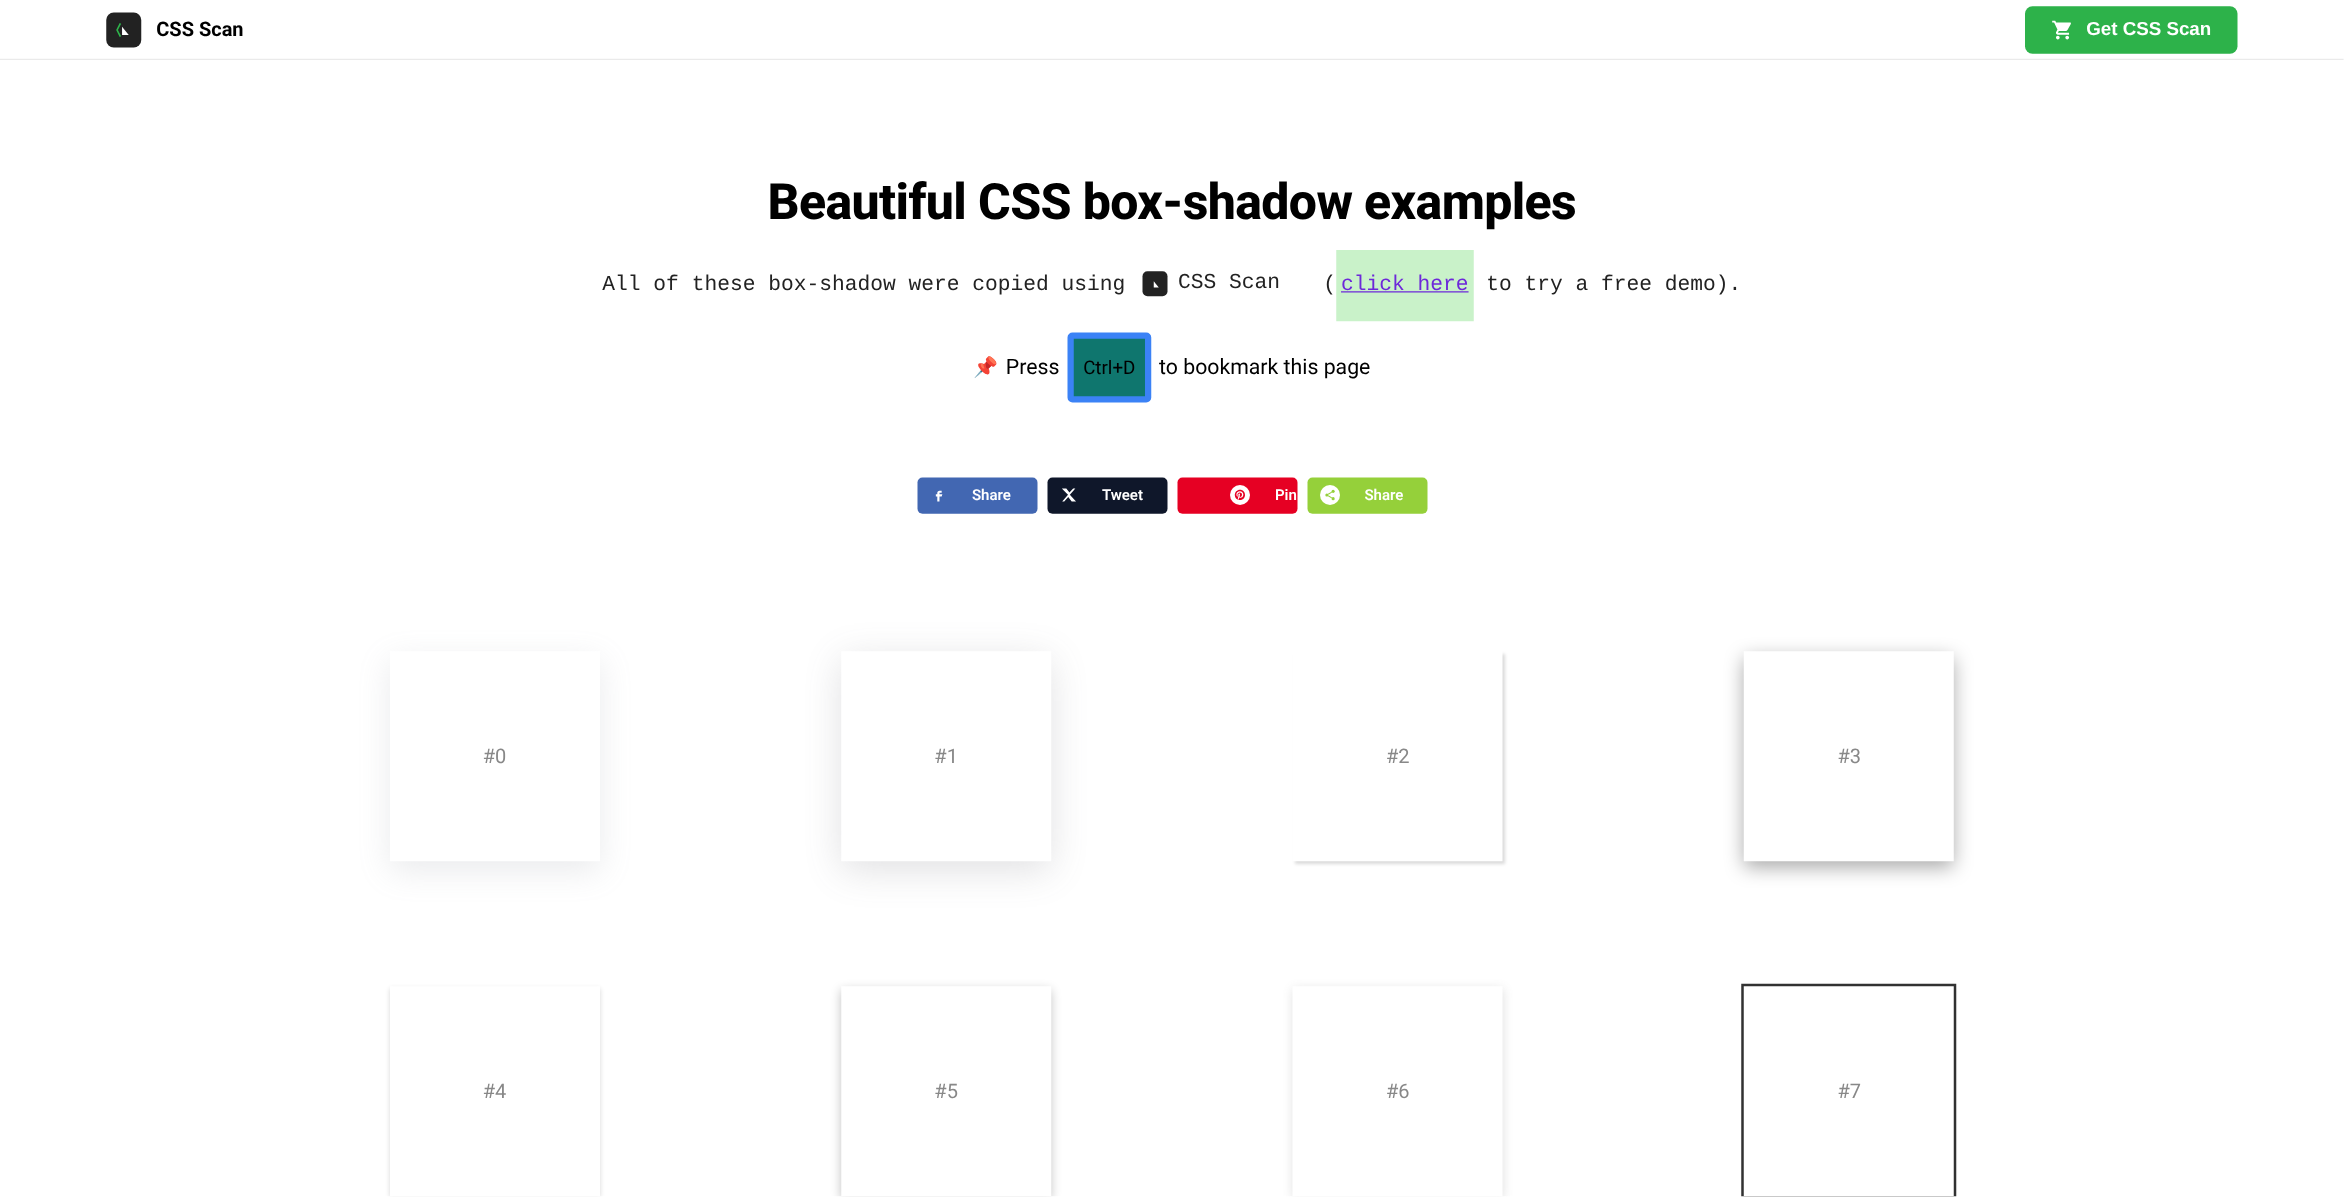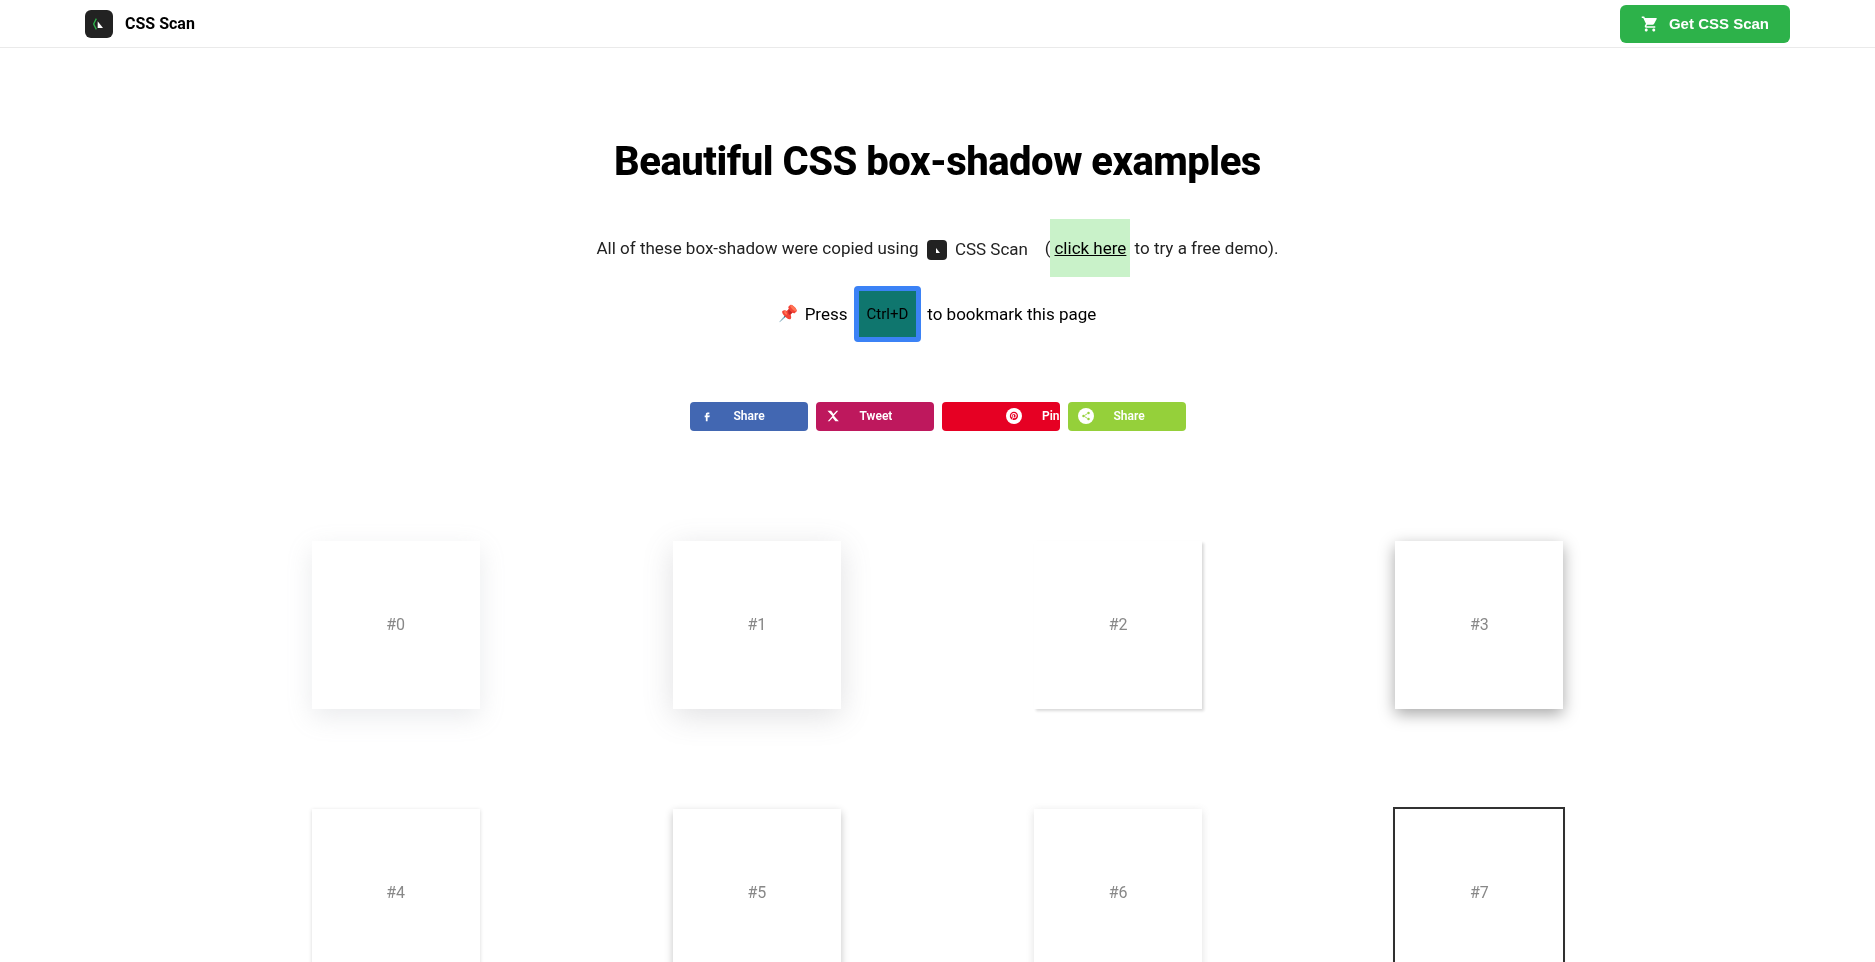--- a/index.html
+++ b/index.html
@@ -68,24 +68,25 @@
 .hero {
   text-align: center;
   padding-top: 90px;
 }
 .hero h1 {
   font-size: 40px;
   font-weight: 800;
   letter-spacing: -0.5px;
 }
 .subtitle {
-  margin-top: 49px;
+  margin-top: 28px;
   font-size: 17px;
   line-height: 1.7;
   color: #222;
+  font-family: Liberation Mono, monospace;
 }
 .subtitle .inline-logo {
   display: inline-flex;
   align-items: center;
   gap: 8px;
   vertical-align: middle;
   margin: 0 4px;
 }
 .subtitle .inline-logo .mini-logo {
   width: 20px;
@@ -95,21 +96,21 @@
   display: inline-flex;
   align-items: center;
   justify-content: center;
 }
 .subtitle .inline-logo .mini-logo svg {
   width: 12px;
   height: 12px;
 }
 .click-here {
   background: #c9f2c9;
-  color: #000000;
+  color: #6d28d9;
   text-decoration: underline;
   padding: 19px 4px;
 }
 .bookmark-line {
   margin-top: 22px;
   font-size: 17px;
   display: flex;
   align-items: center;
   justify-content: center;
   gap: 6px;
@@ -123,41 +124,41 @@
 }
 .share-row {
   display: flex;
   justify-content: center;
   gap: 8px;
   margin-top: 60px;
 }
 .share-btn {
   display: flex;
   align-items: center;
-  width: 118px;
+  width: 96px;
   height: 29px;
   border-radius: 4px;
   color: #fff;
   font-size: 12px;
   font-weight: 600;
   cursor: pointer;
   padding-left: 10px;
   gap: 20px;
 }
 .share-btn .icon-circle {
   width: 16px;
   height: 16px;
   border-radius: 50%;
   background: #fff;
   display: flex;
   align-items: center;
   justify-content: center;
 }
 .fb { background: #4267B2; }
-.tw { background: #be185d; }
+.tw { background: #0f172a; }
 .pin { background: #e60023; justify-content: flex-end; }
 .st { background: #95d03a; }
 .cards-grid {
   display: grid;
   grid-template-columns: repeat(4, 1fr);
   gap: 125px;
   margin-top: 110px;
   justify-items: center;
 }
 .card {

